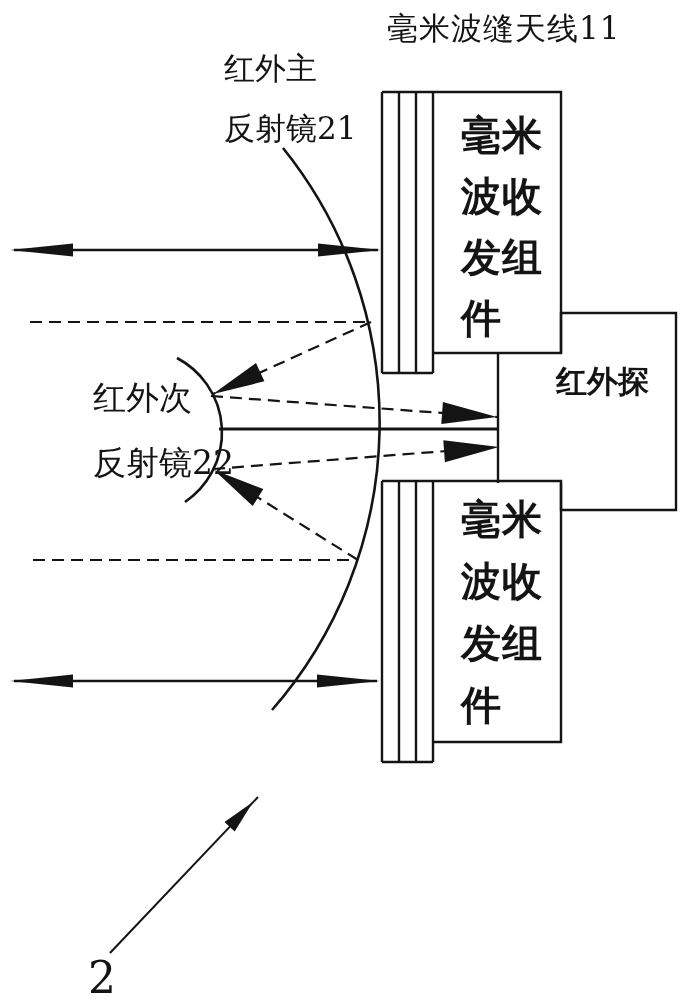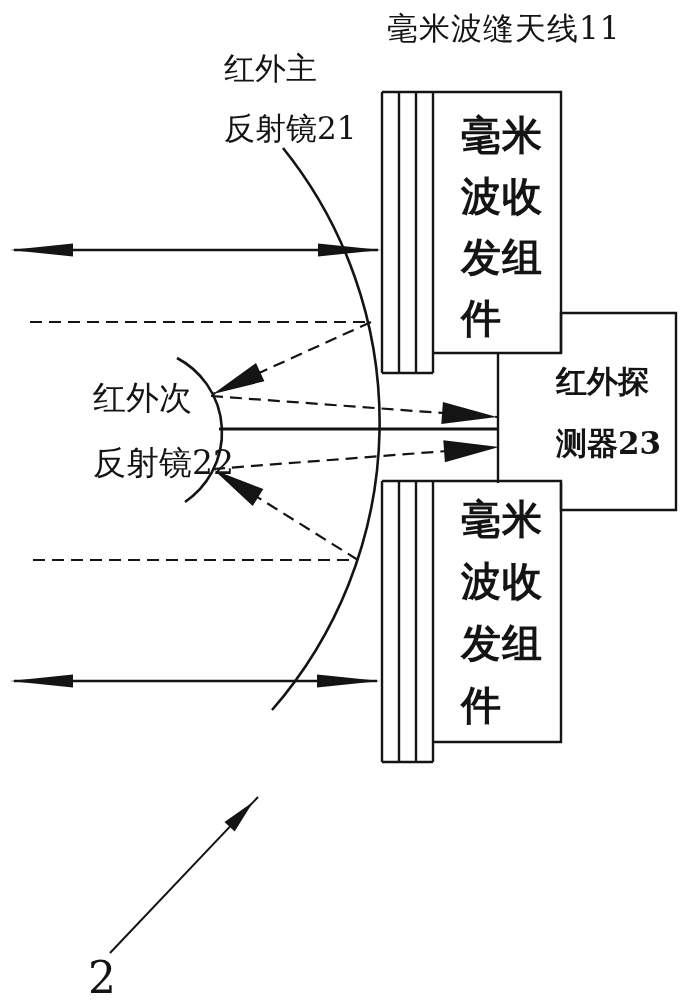--- a/index.html
+++ b/index.html
@@ -92,17 +92,17 @@
   <div class="label lbl-title">毫米波缝天线11</div>
 
   <div class="label lbl-primary"><div>红外主</div><div>反射镜21</div></div>
 
   <div class="label lbl-secondary"><div>红外次</div><div>反射镜22</div></div>
 
   <div class="label lbl-trx lbl-trx-top"><div>毫米</div><div>波收</div><div>发组</div><div>件</div></div>
 
   <div class="label lbl-trx lbl-trx-bottom"><div>毫米</div><div>波收</div><div>发组</div><div>件</div></div>
 
-  <div class="label lbl-detector"><div>红外探</div><div>测器23</div></div>
+  <div class="label lbl-detector"><div>红外探</div></div>
 
   <div class="label lbl-fig">2</div>
 
 </div>
 
 </body></html>

